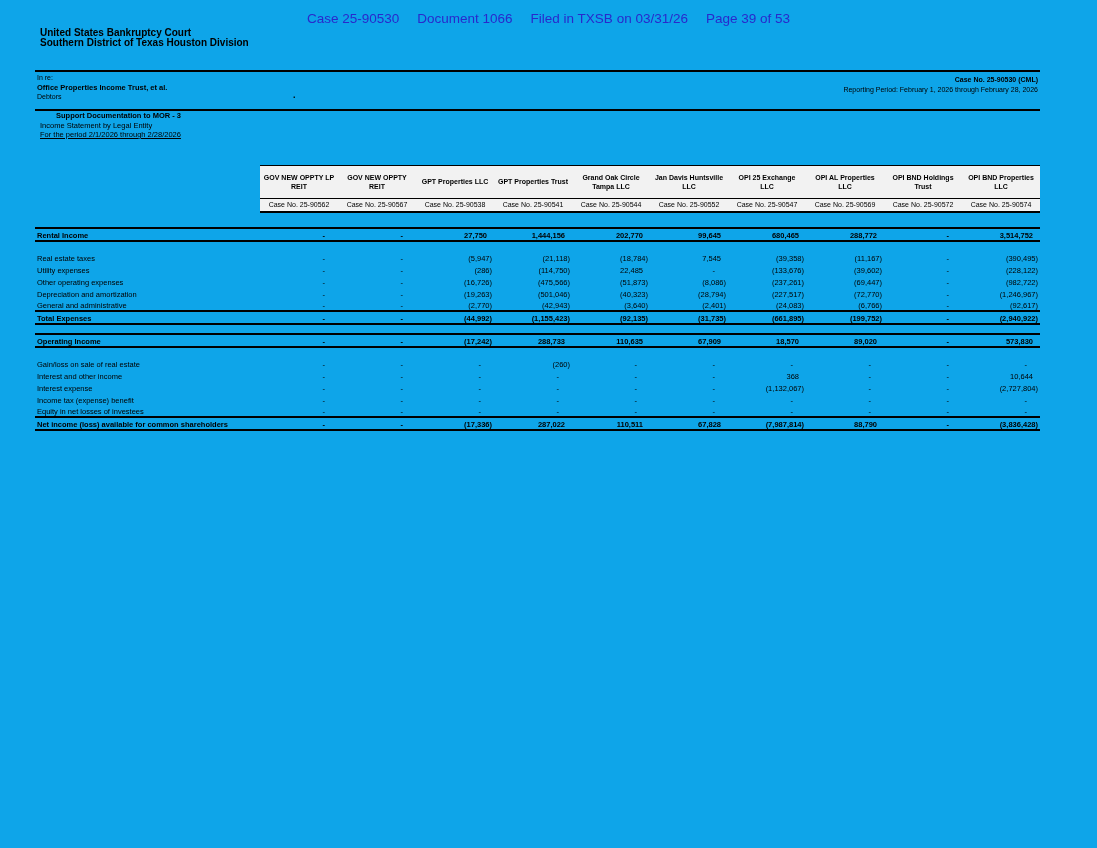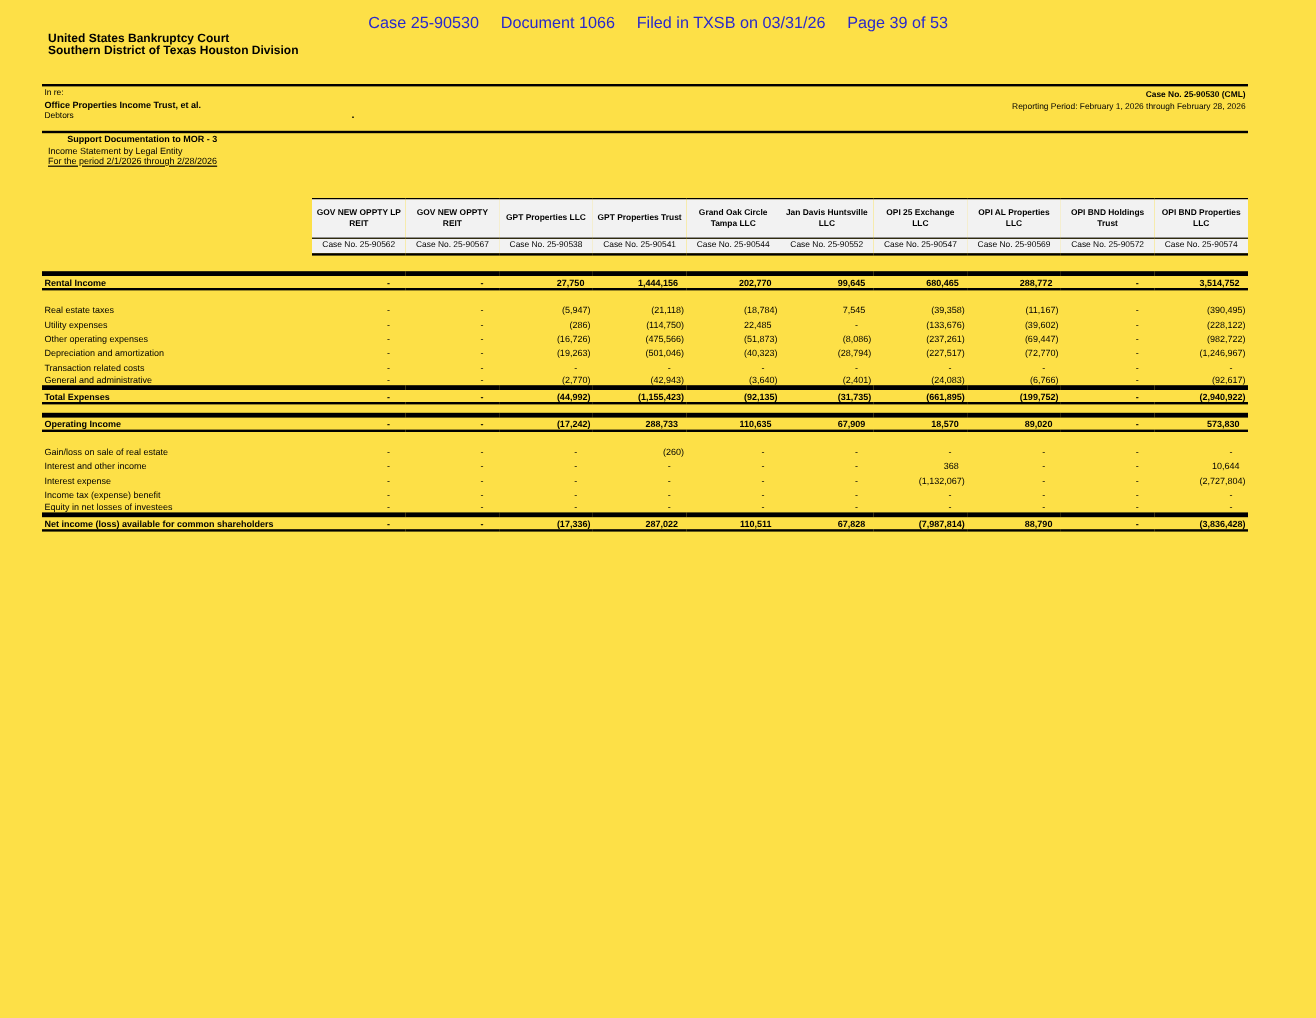--- a/index.html
+++ b/index.html
@@ -1,18 +1,18 @@
 <!DOCTYPE html>
 <html><head>
 <meta charset="utf-8">
 <style>
   * { margin:0; padding:0; box-sizing:border-box; }
   html,body { background:#e9e9e9; }
   .page {
-    position:relative; width:1097px; height:848px; background:#fde047;
+    position:relative; width:1097px; height:848px; background:#0ea5e9;
     font-family:"Liberation Sans", sans-serif; color:#000; overflow:hidden;
   }
   
   .pacer {
     position:absolute; top:11px; left:0; width:100%; text-align:center;
     color:#2929CC; font-size:13.5px; font-weight:400; white-space:nowrap;
   }
   .pacer span { display:inline-block; margin:0 9px; }
   
   .court {
@@ -50,21 +50,21 @@
   }
   th.labelhead { background:transparent; border:none; }
   tr.gap td { height:16px; }
   tr.spacer td { height:10px; }
   tr.datarow td { height:12px; font-size:7.5px; vertical-align:bottom; white-space:nowrap; }
   td.rowlabel { text-align:left; padding-left:2px; }
   td.val { text-align:right; }
   td.val.num { padding-right:7px;margin-top:16px; }
   td.val.paren { padding-right:2px;text-align:right; }
   td.val.dash { padding-right:13px; }
-  tr.total td { font-weight:700; border-top:4px solid #000000; border-bottom:2px solid #000; height:13px; }
+  tr.total td { font-weight:700; border-top:2px solid #000000; border-bottom:2px solid #000; height:13px; }
 </style>
 </head>
 <body>
 
 <div class="page">
 
   <div class="pacer">
     <span>Case 25-90530</span><span>Document 1066</span><span>Filed in TXSB on 03/31/26</span><span>Page 39 of 53</span>
   </div>
 
@@ -201,33 +201,20 @@
             <td class="val paren">(19,263)</td>
             <td class="val paren">(501,046)</td>
             <td class="val paren">(40,323)</td>
             <td class="val paren">(28,794)</td>
             <td class="val paren">(227,517)</td>
             <td class="val paren">(72,770)</td>
             <td class="val dash">-</td>
             <td class="val paren">(1,246,967)</td>
           </tr>
           <tr class="datarow">
-            <td class="rowlabel">Transaction related costs</td>
-            <td class="val dash">-</td>
-            <td class="val dash">-</td>
-            <td class="val dash">-</td>
-            <td class="val dash">-</td>
-            <td class="val dash">-</td>
-            <td class="val dash">-</td>
-            <td class="val dash">-</td>
-            <td class="val dash">-</td>
-            <td class="val dash">-</td>
-            <td class="val dash">-</td>
-          </tr>
-          <tr class="datarow">
             <td class="rowlabel">General and administrative</td>
             <td class="val dash">-</td>
             <td class="val dash">-</td>
             <td class="val paren">(2,770)</td>
             <td class="val paren">(42,943)</td>
             <td class="val paren">(3,640)</td>
             <td class="val paren">(2,401)</td>
             <td class="val paren">(24,083)</td>
             <td class="val paren">(6,766)</td>
             <td class="val dash">-</td>

